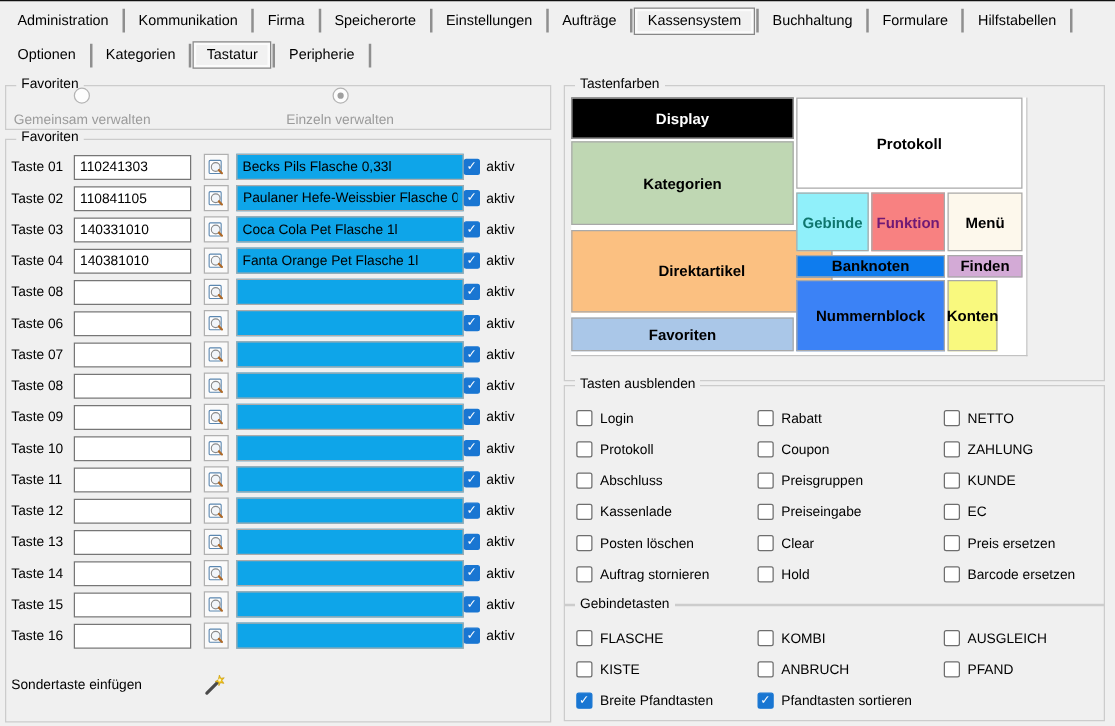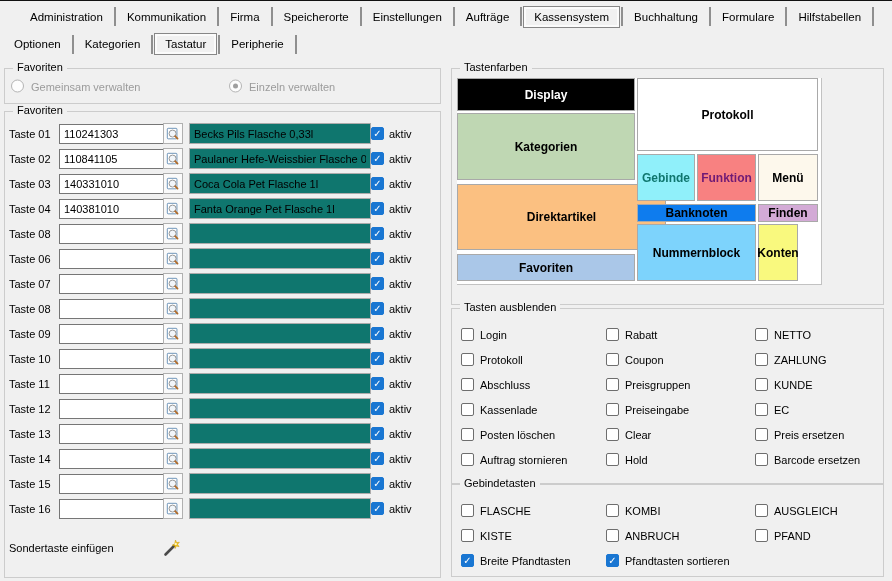--- a/index.html
+++ b/index.html
@@ -3,45 +3,45 @@
 <meta charset="utf-8">
 <style>
   html,body{margin:0;padding:0;background:#d9d9d9;}
   .screen{
     position:relative;width:892px;height:581px;background:#f0f0f0;
     font-family:"Liberation Sans",sans-serif;font-size:11px;color:#000;
     border-top:1px solid #111;box-sizing:border-box;overflow:hidden;
   }
   
   .tabbar{position:absolute;left:0;display:flex;align-items:center;padding-left:4px;}
-  .tabbar1{top:1px;height:29px;margin-left:16px;}
+  .tabbar1{top:1px;height:29px;}
   .tabbar2{top:30px;height:26px;}
   .tab{padding:4px 10px;font-size:11.5px;white-space:nowrap;cursor:default;}
   .tab.active{border:1px solid #878787;box-shadow:inset 0 0 0 2px #fbfbfb;background:#f1f1f1;}
   .tab-sep{width:2px;height:19px;background:#8f8f8f;margin:0 1px;}
   
   .groupbox{position:absolute;border:1px solid #cccccc;box-sizing:border-box;}
   .gb-label{position:absolute;top:-8px;left:8px;background:#f0f0f0;padding:0 4px;font-size:11px;}
   .gb-manage{left:4px;top:67px;width:437px;height:36px;}
   .gb-fav{left:4px;top:110px;width:437px;height:467px;}
   .gb-colors{left:451px;top:67px;width:433px;height:237px;}
   .gb-hide{left:451px;top:307px;width:433px;height:176px;}
   .gb-gebinde{left:451px;top:483px;width:433px;height:93px;}
   
   .radio-row{position:absolute;left:0;top:0;width:100%;height:100%;}
-  .radio{position:absolute;top:50%;transform:translateY(-50%);display:flex;align-items:center;gap:7px;color:#9b9b9b;}
+  .radio{position:absolute;top:50%;transform:translateY(-50%);display:flex;align-items:center;gap:7px;color:#9b9b9b;flex-direction:column;}
   .radio .dot{width:13px;height:13px;border-radius:50%;border:1px solid #b4b4b4;background:#fdfdfd;box-sizing:border-box;position:relative;}
   .radio.selected .dot::after{content:"";position:absolute;left:3px;top:3px;width:5px;height:5px;border-radius:50%;background:#9f9f9f;}
   
   .fav-rows{position:absolute;left:0;top:9px;width:100%;}
   .fav-row{position:relative;height:25px;display:flex;align-items:center;}
   .fav-row .rlabel{position:absolute;left:4px;width:48px;}
-  .fav-row .code{position:absolute;left:54px;width:124px;height:20px;border:1px solid #767676;background:#fff;font:11px "Liberation Sans",sans-serif;padding:0 4px;box-sizing:border-box;}
+  .fav-row .code{position:absolute;left:54px;width:94px;height:20px;border:1px solid #767676;background:#fff;font:11px "Liberation Sans",sans-serif;padding:0 4px;box-sizing:border-box;}
   .fav-row .lookup{position:absolute;left:158px;width:20px;height:21px;border:1px solid #b0b0b0;background:#fafafa;display:flex;align-items:center;justify-content:center;padding:0;}
-  .fav-row .desc{position:absolute;left:184px;width:182px;height:21px;border:1px solid #ababab;background:#0f766e;font:11px "Liberation Sans",sans-serif;padding:0 4px;box-sizing:border-box;color:#000;}
+  .fav-row .desc{position:absolute;left:184px;width:182px;height:21px;border:1px solid #ababab;background:#0ea5e9;font:11px "Liberation Sans",sans-serif;padding:0 4px;box-sizing:border-box;color:#000;}
   .fav-row .cbwrap{position:absolute;left:366px;display:flex;align-items:center;gap:5px;}
   .special-row{position:absolute;left:4px;top:425px;height:22px;display:flex;align-items:center;}
   .special-row .slabel{width:154px;}
   .wand{width:18px;height:18px;}
   
   .cb{display:flex;align-items:center;gap:6px;cursor:default;}
   .cb .box{width:13px;height:13px;border:1px solid #6e6e6e;background:#fff;border-radius:2px;box-sizing:border-box;flex:0 0 auto;display:flex;align-items:center;justify-content:center;}
   .cb.checked .box{background:#1976d2;border-color:#1976d2;color:#fff;font-size:10px;line-height:1;}
   
   .kc-grid{position:absolute;left:5px;top:9px;width:364px;height:206px;background:#fff;border-right:1px solid #c2c2c2;border-bottom:1px solid #c2c2c2;text-align:center;}
@@ -420,21 +420,21 @@
         <div class="kc kc-display" style="background: rgb(0, 0, 0); color: rgb(255, 255, 255);">Display</div>
         <div class="kc kc-kategorien" style="background: rgb(191, 215, 179); color: rgb(0, 0, 0);">Kategorien</div>
         <div class="kc kc-direktartikel" style="background: rgb(251, 192, 129); color: rgb(0, 0, 0);">Direktartikel</div>
         <div class="kc kc-favoriten" style="background: rgb(170, 199, 232); color: rgb(0, 0, 0);">Favoriten</div>
         <div class="kc kc-protokoll" style="background: rgb(255, 255, 255); color: rgb(0, 0, 0);">Protokoll</div>
         <div class="kc kc-gebinde" style="background: rgb(144, 240, 250); color: #0f766e;">Gebinde</div>
         <div class="kc kc-funktion" style="background: rgb(248, 129, 129); color: #701a75;">Funktion</div>
         <div class="kc kc-menu" style="background: rgb(253, 248, 236); color: rgb(0, 0, 0);">Menü</div>
         <div class="kc kc-banknoten" style="background: rgb(14, 124, 238); color: rgb(0, 0, 0);">Banknoten</div>
         <div class="kc kc-finden" style="background: rgb(211, 170, 214); color: rgb(0, 0, 0);">Finden</div>
-        <div class="kc kc-nummernblock" style="background: #7dd3fc; color: rgb(0, 0, 0);">Nummernblock</div>
+        <div class="kc kc-nummernblock" style="background: #3b82f6; color: rgb(0, 0, 0);">Nummernblock</div>
         <div class="kc kc-konten" style="background: rgb(249, 249, 126); color: rgb(0, 0, 0);">Konten</div>
       </div>
   </div>
 
   <div class="groupbox gb-hide">
     <span class="gb-label">Tasten ausblenden</span>
     <div class="cb-grid" id="hide-grid">
         <label class="cb">
           <span class="box"></span>
           <span class="txt">Login</span>

